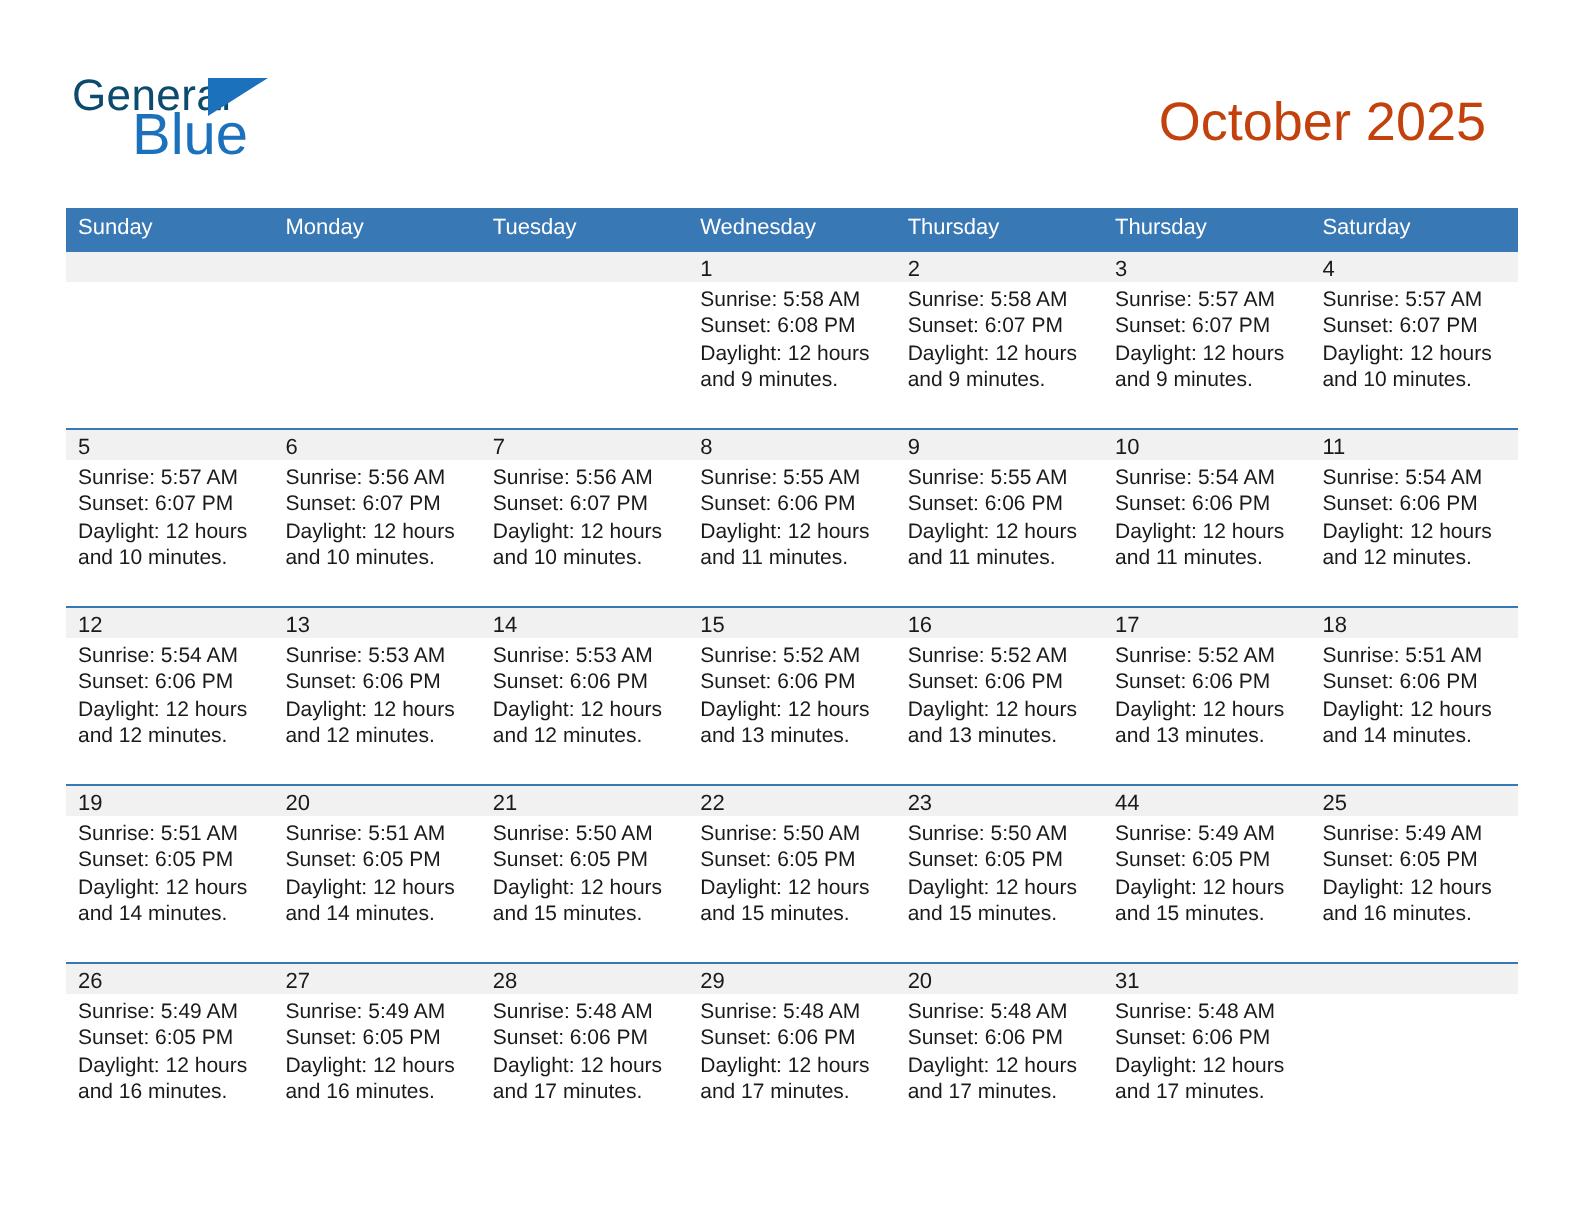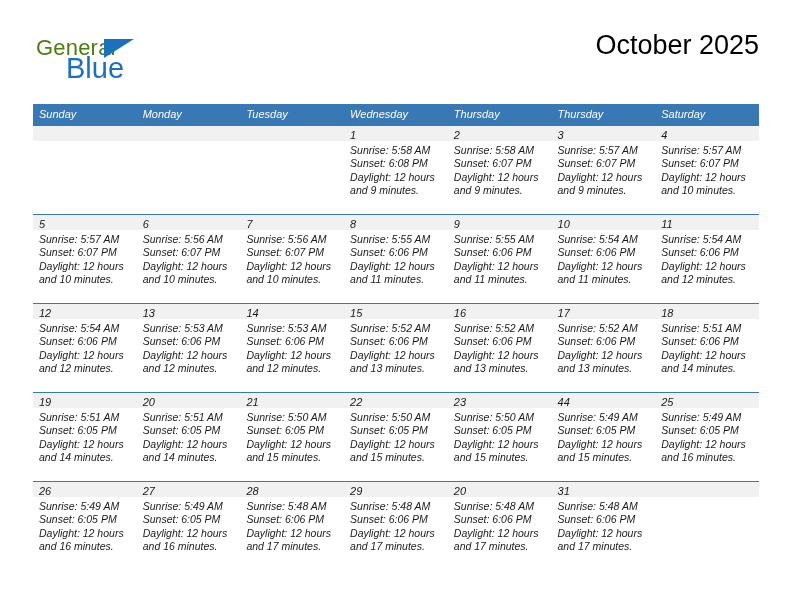--- a/index.html
+++ b/index.html
@@ -35,21 +35,21 @@
     top: 8px;
     width: 180px;
     height: 52px;
   }
   .logo-general {
     position: absolute;
     left: 0;
     top: 0;
     font-size: 22px;
     letter-spacing: 0.2px;
-    color: #4d7c0f;
+    color: #0c4a6e;
     line-height: 24px;
   }
   .logo-tri {
     position: absolute;
     left: 68px;
     top: 3px;
     width: 0;
     height: 0;
     border-left: 30px solid #1c71bd;
     border-bottom: 19px solid transparent;
@@ -63,43 +63,42 @@
     line-height: 25px;
   }
   .title-block {
     position: absolute;
     right: 0;
     top: 0;
     text-align: right;
   }
   .cal-title {
     font-size: 27px;
-    color: #000000;
+    color: #c2410c;
     line-height: 34px;
     font-weight: normal;
-    margin: 0;
+    margin: 16px;
     white-space: nowrap;
   }
   .cal-subtitle {
     font-size: 15px;
     color: #2b2b2b;
     line-height: 20px;
     margin: 4px 0 0 0;
     white-space: nowrap;
   }
 
   
   .calendar {
     position: absolute;
     left: 33px;
     top: 104px;
     width: 726px;
     border-collapse: collapse;
     table-layout: fixed;
-    font-style: italic;
   }
   .calendar th {
     background: #3878b4;
     color: #ffffff;
     font-size: 11px;
     font-weight: normal;
     text-align: left;
     padding: 4px 0 5px 6px;
     line-height: 13px;
     border: none;

